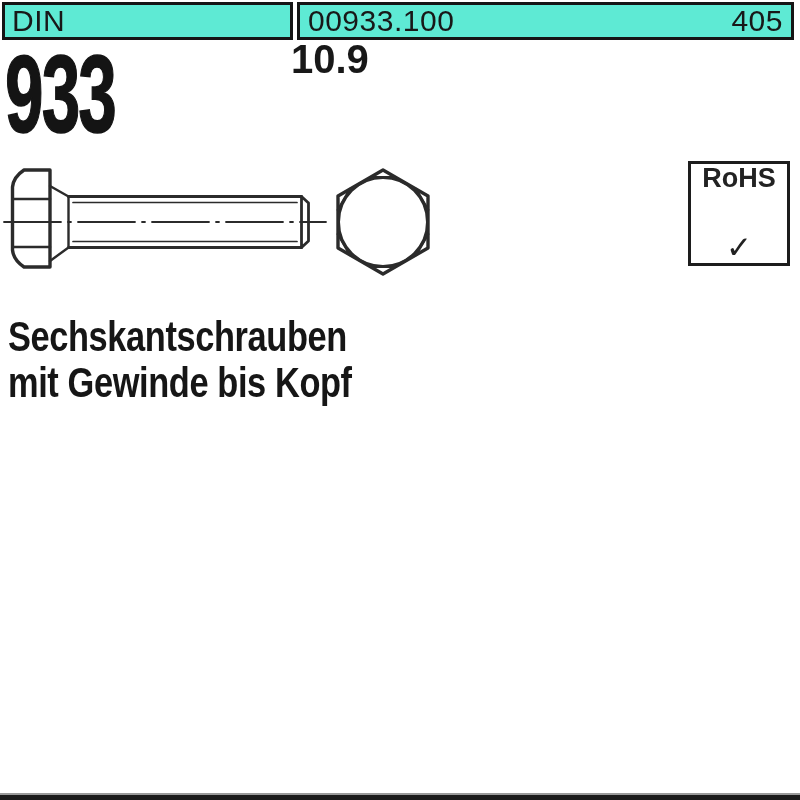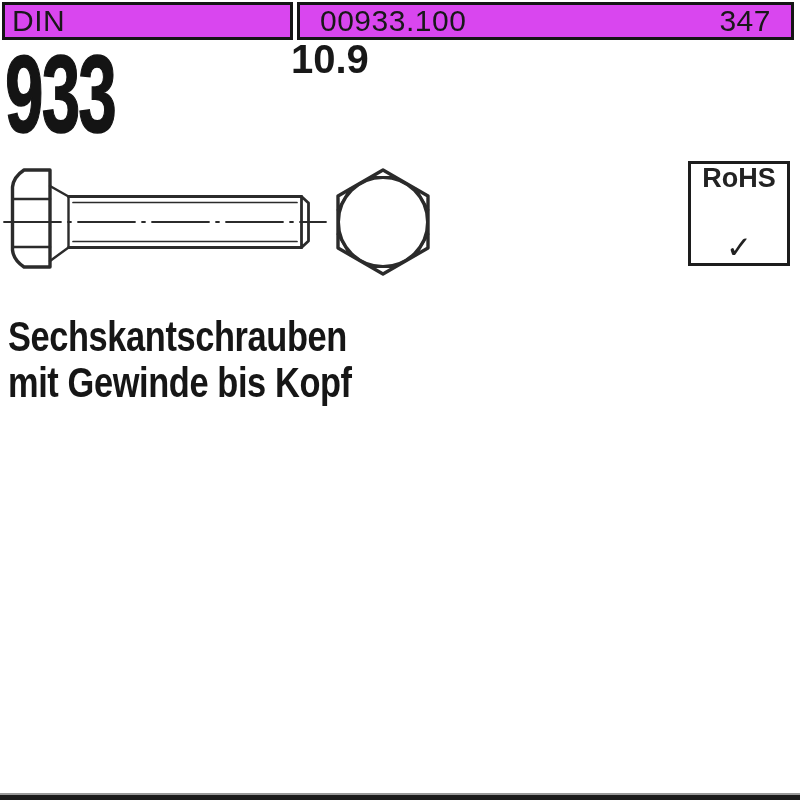--- a/index.html
+++ b/index.html
@@ -4,26 +4,26 @@
 <style>
   html,body { margin:0; padding:0; background:#fff; }
   .page {
     position:relative; width:800px; height:800px; background:#ffffff;
     font-family:"Liberation Sans", sans-serif; color:#111; overflow:hidden;
   }
   .page * { box-sizing:border-box; }
 
   
   .hbox {
-    position:absolute; top:2px; height:38px; border:3px solid #151515; background:#d946ef;
+    position:absolute; top:2px; height:38px; border:3px solid #151515; background:#5eead4;
     display:flex; align-items:center; font-size:30px; font-weight:400; color:#181818;
     letter-spacing:0.5px;
   }
   .hbox-din  { left:2px;   width:291px; padding-left:7px; }
-  .hbox-art  { left:297px; width:497px; padding:0 20px; justify-content:space-between; }
+  .hbox-art  { left:297px; width:497px; padding:0 8px; justify-content:space-between; }
 
   
   .din-number {
     position:absolute; left:5px; top:36px; font-size:110px; line-height:1.05;
     font-weight:bold; color:#141414; transform:scaleX(0.63); transform-origin:left top;
     -webkit-text-stroke:1.5px #141414; letter-spacing:-3px;
   }
   
   .strength {
     position:absolute; left:291px; top:37px; font-size:40px; font-weight:bold;
@@ -61,21 +61,21 @@
 </head>
 <body>
 
 <div class="page">
 
   <div class="hbox hbox-din">
     <span>DIN</span>
   </div>
   <div class="hbox hbox-art">
     <span>00933.100</span>
-    <span>347</span>
+    <span>405</span>
   </div>
 
   <div class="din-number">933</div>
   <div class="strength">10.9</div>
 
   <svg class="drawing" viewBox="0 0 800 800" fill="none" stroke="#2b2b2b" stroke-linecap="round" stroke-linejoin="round">
     <g>
 
       <path d="M 4 222 H 326" stroke-width="1.8" stroke-dasharray="57 7 3 7"></path>
 

